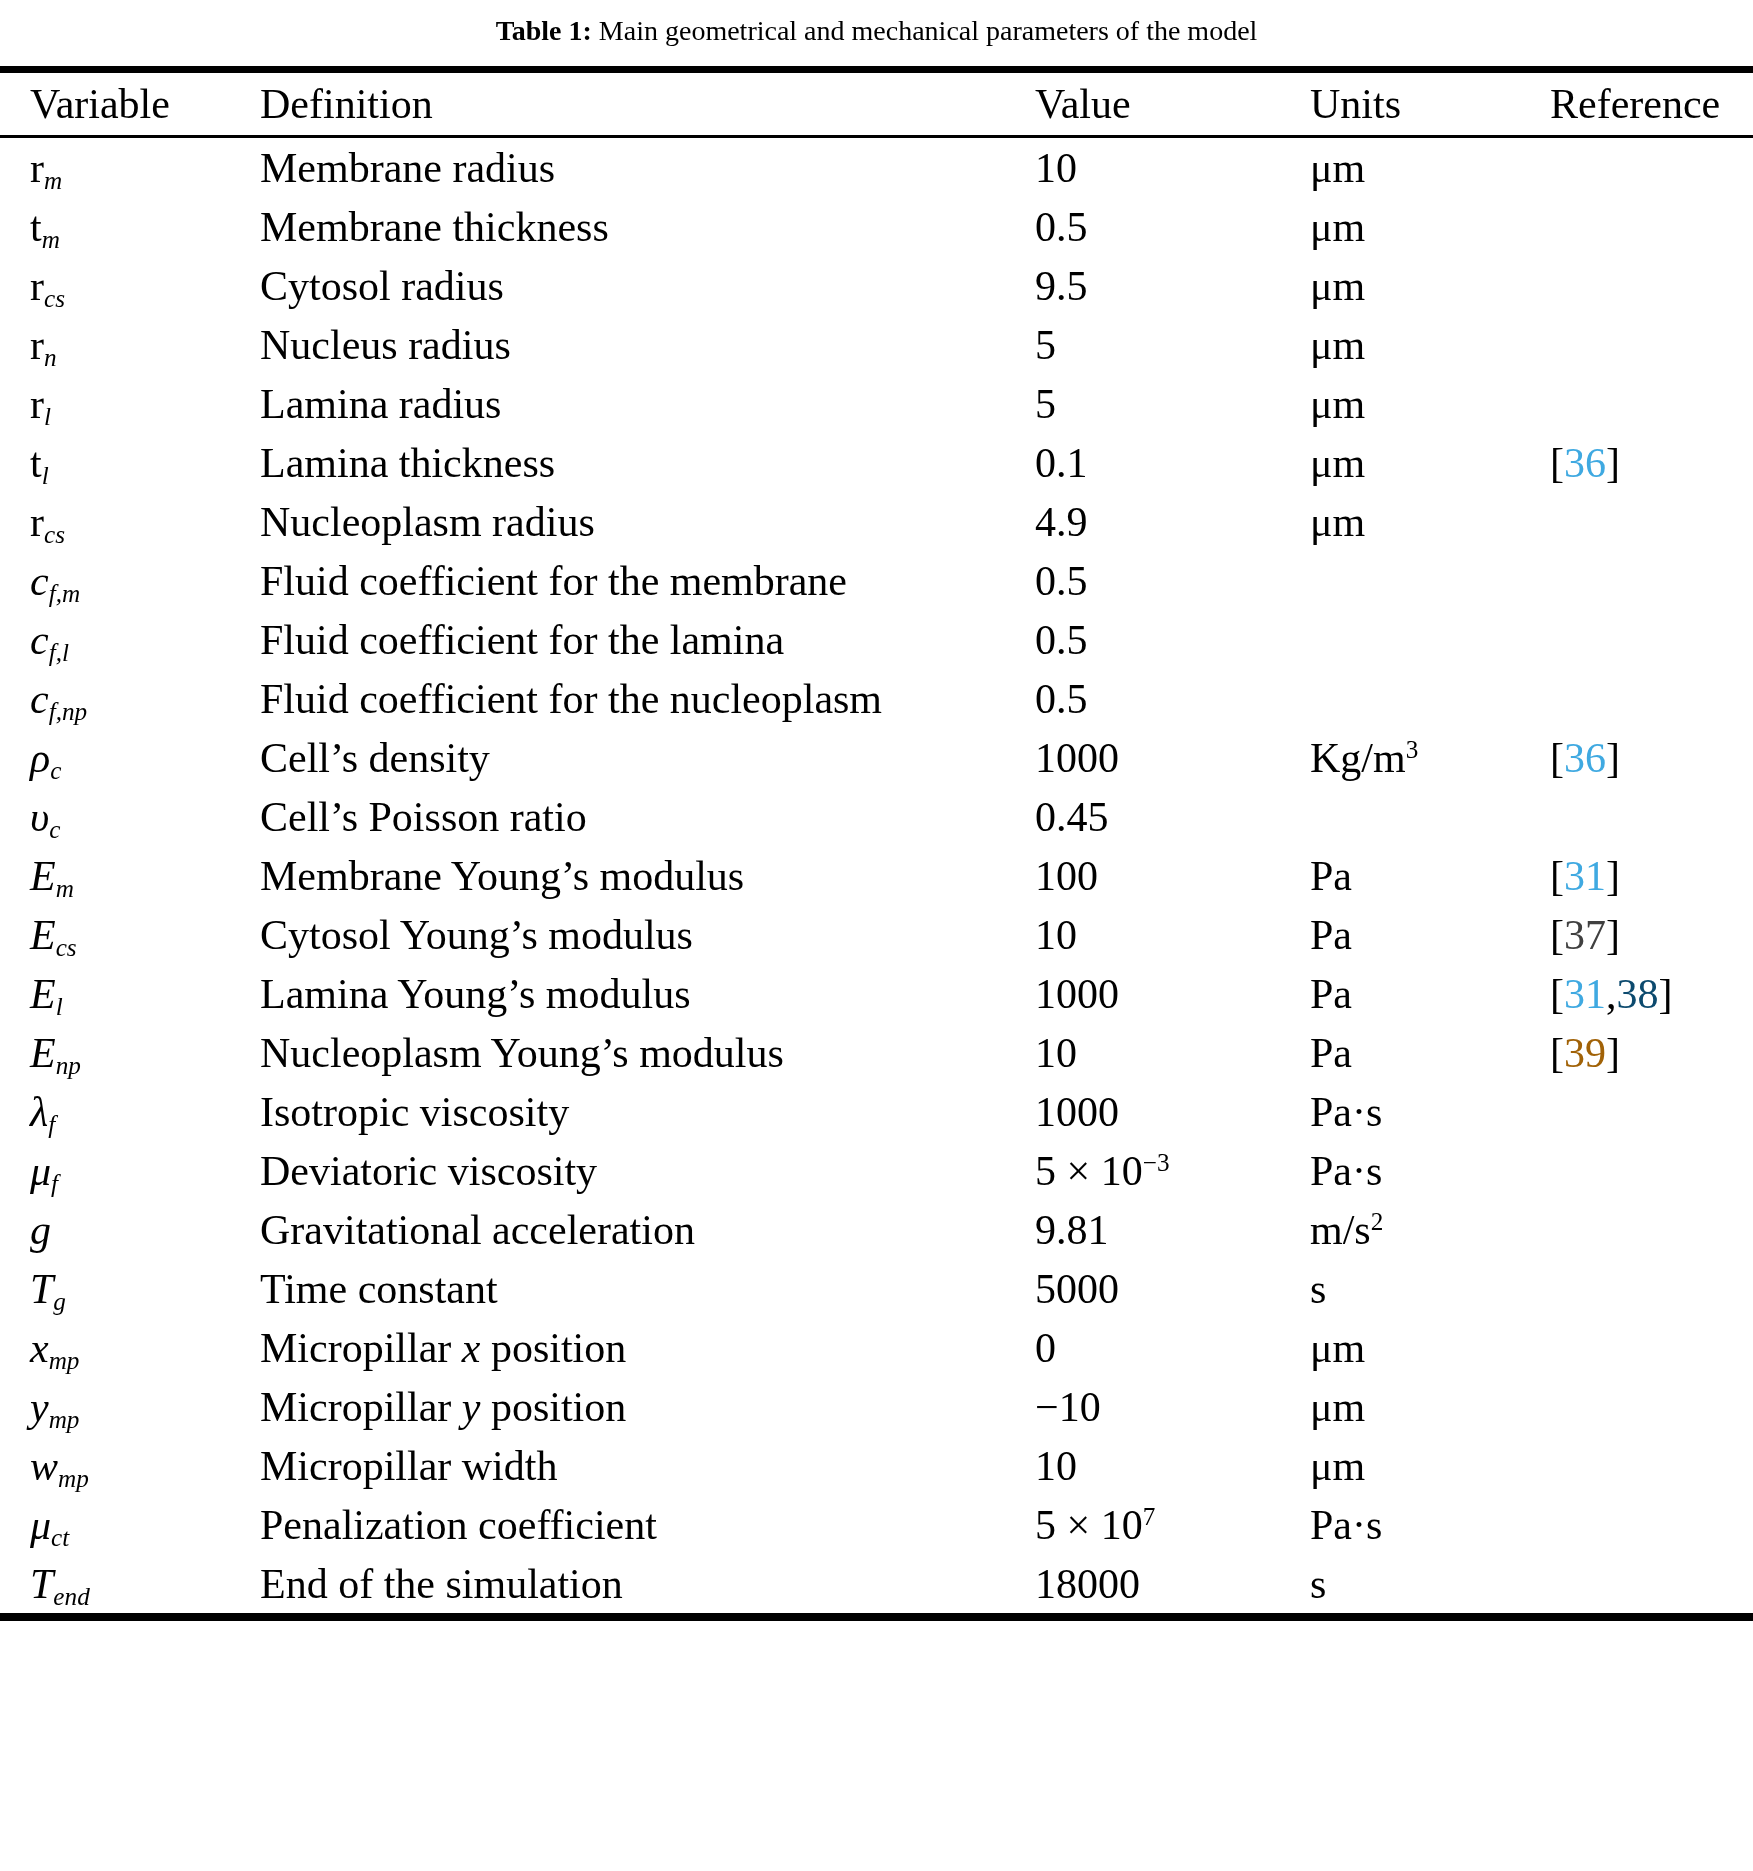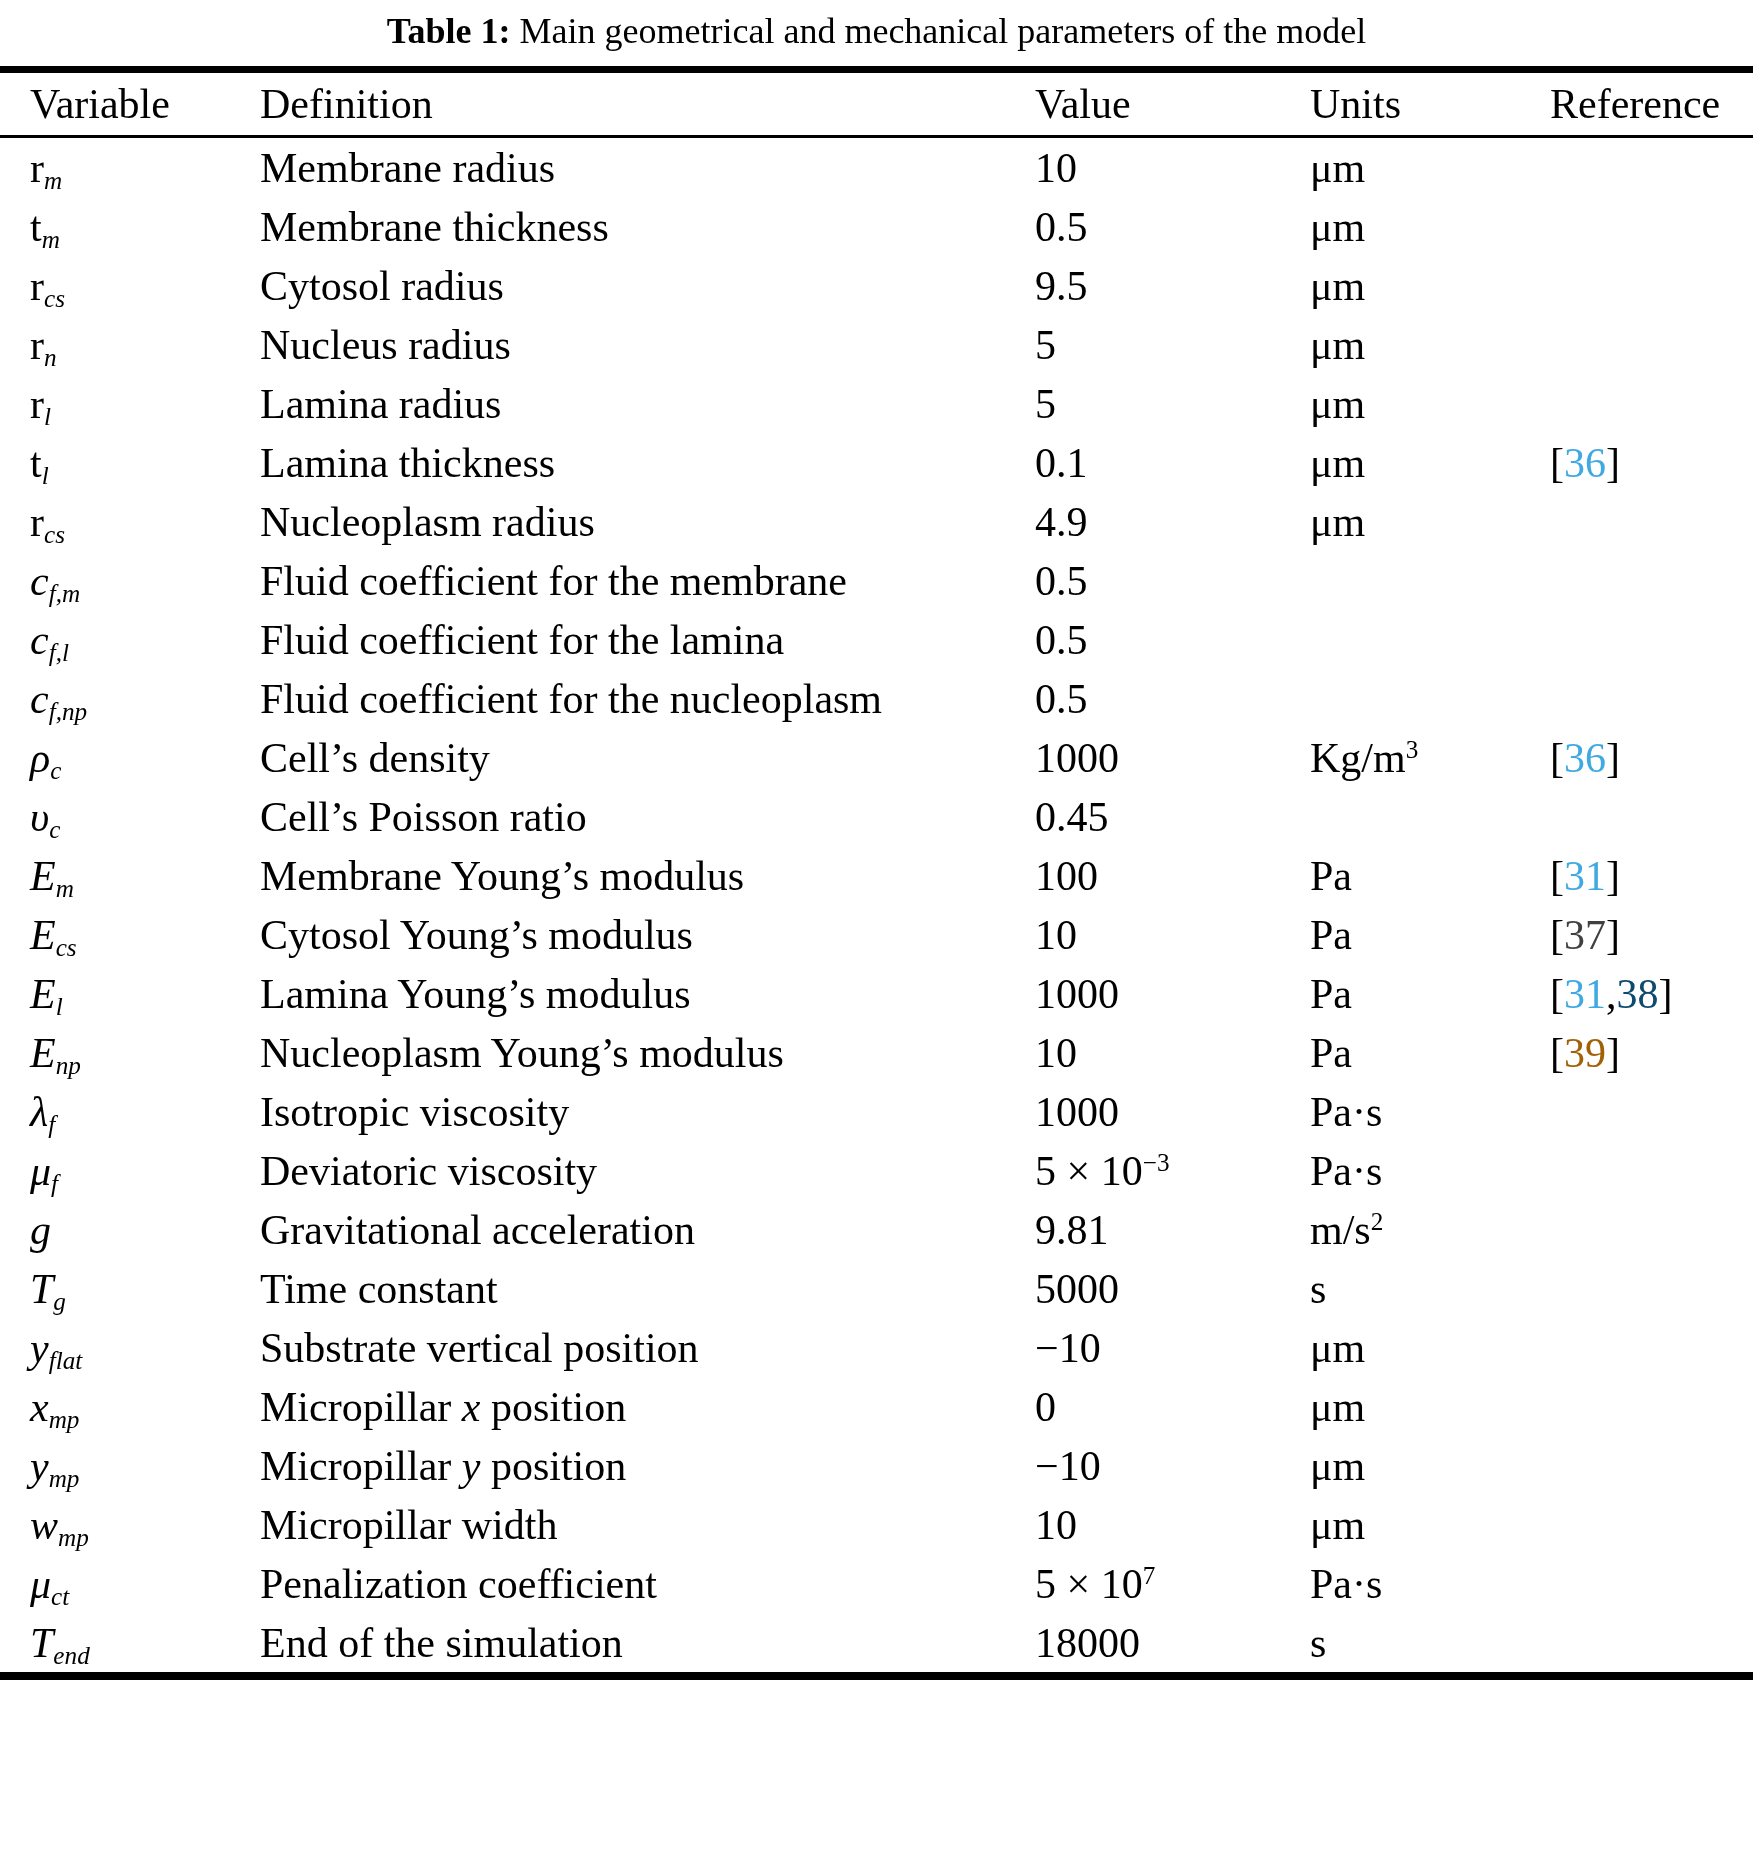--- a/index.html
+++ b/index.html
@@ -11,21 +11,21 @@
   }
   .page {
     position: relative;
     width: 1753px;
     height: 1871px;
     background: #ffffff;
     overflow: hidden;
   }
   .title {
     text-align: center;
-    font-size: 36px;
+    font-size: 28px;
     line-height: 50px;
     padding: 6px 0 10px 0;
     white-space: nowrap;
   }
   .title .bold { font-weight: bold; }
   table.params {
     width: 1753px;
     border-collapse: collapse;
     table-layout: fixed;
     border-top: 7px solid #000;
@@ -233,27 +233,20 @@
           <td></td>
         </tr>
         <tr>
           <td><span class="it">T</span><span class="sub">g</span></td>
           <td><span>Time constant</span></td>
           <td><span>5000</span></td>
           <td><span>s</span></td>
           <td></td>
         </tr>
         <tr>
-          <td><span class="it">y</span><span class="sub">flat</span></td>
-          <td><span>Substrate vertical position</span></td>
-          <td><span>−10</span></td>
-          <td><span>μm</span></td>
-          <td></td>
-        </tr>
-        <tr>
           <td><span class="it">x</span><span class="sub">mp</span></td>
           <td><span>Micropillar </span><span class="it">x</span><span> position</span></td>
           <td><span>0</span></td>
           <td><span>μm</span></td>
           <td></td>
         </tr>
         <tr>
           <td><span class="it">y</span><span class="sub">mp</span></td>
           <td><span>Micropillar </span><span class="it">y</span><span> position</span></td>
           <td><span>−10</span></td>

